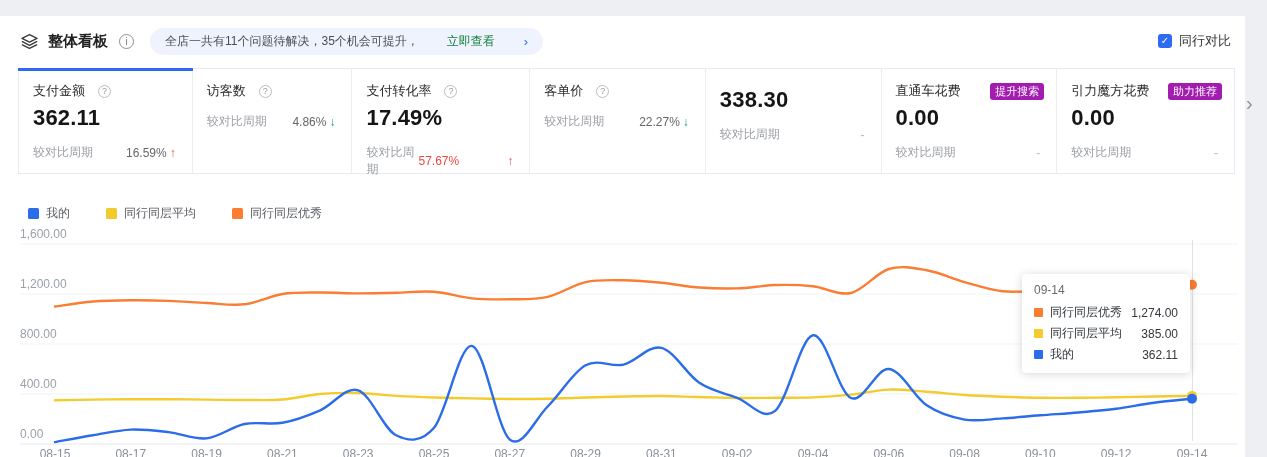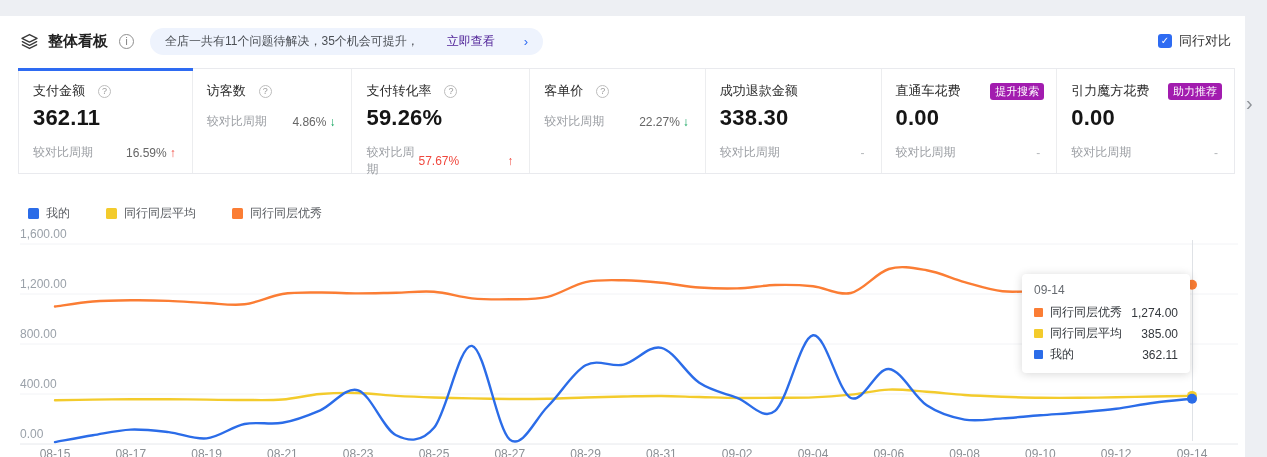--- a/index.html
+++ b/index.html
@@ -12,21 +12,21 @@
   .app{position:absolute;left:0;top:0;width:1245px;height:457px;background:#fff;margin-top:16px;}
 
   
   .header{position:absolute;top:0;left:0;right:0;height:50px;display:flex;align-items:center;padding-left:20px;box-sizing:border-box;}
   .layers-icon{width:19px;height:19px;display:inline-block;}
   .page-title{margin-left:9px;font-size:15px;font-weight:700;color:#222;}
   .info-icon{margin-left:11px;width:15px;height:15px;border:1px solid #8f8f8f;border-radius:50%;
     color:#777;font-size:10px;line-height:13px;text-align:center;box-sizing:border-box;font-style:normal;}
   .notice{margin-left:16px;height:27px;background:#eef3fd;border-radius:14px;display:flex;align-items:center;
     padding:0 15px;font-size:12px;color:#4b4f55;white-space:nowrap;gap:26px;}
-  .notice-link{color:#4c1d95;cursor:pointer;margin-left:2px;}
+  .notice-link{color:#15803d;cursor:pointer;margin-left:2px;}
   .notice-arrow{color:#2e6bf2;margin-left:3px;font-size:13px;}
   .spacer{flex:1;}
   .peer-compare{display:flex;align-items:center;gap:7px;margin-right:14px;}
   .checkbox{width:14px;height:14px;background:#2e6bf2;border-radius:3px;color:#fff;font-size:10px;
     line-height:14px;text-align:center;cursor:pointer;}
   .peer-label{font-size:13px;color:#333;}
 
   
   .cards{position:absolute;top:52px;left:18px;width:1217px;height:106px;display:flex;
     border:1px solid #e9eaee;box-sizing:border-box;background:#fff;}
@@ -121,21 +121,21 @@
         <span class="arrow down">↓</span>
       </span>
     </div>
   </div>
       <div class="card" style="width: 178px;">
     <div class="card-title-row">
       <span class="card-title">支付转化率</span>
       <span class="help-icon">?</span>
 
     </div>
-    <div class="card-value">59.26%</div>
+    <div class="card-value">17.49%</div>
     <div class="card-compare">
       <span class="compare-label">较对比周期</span>
       <span class="change red">
         <span class="change-pct">57.67%</span>
         <span class="arrow up">↑</span>
       </span>
     </div>
   </div>
       <div class="card" style="width: 176px;">
     <div class="card-title-row">
@@ -145,24 +145,20 @@
     </div>
     <div class="card-compare">
       <span class="compare-label">较对比周期</span>
       <span class="change">
         <span class="change-pct">22.27%</span>
         <span class="arrow down">↓</span>
       </span>
     </div>
   </div>
       <div class="card" style="width: 176px;">
-    <div class="card-title-row">
-      <span class="card-title">成功退款金额</span>
-
-    </div>
     <div class="card-value">338.30</div>
     <div class="card-compare">
       <span class="compare-label">较对比周期</span>
       <span class="change dash">-</span>
     </div>
   </div>
       <div class="card" style="width: 176px;">
     <div class="card-title-row">
       <span class="card-title">直通车花费</span>
 

